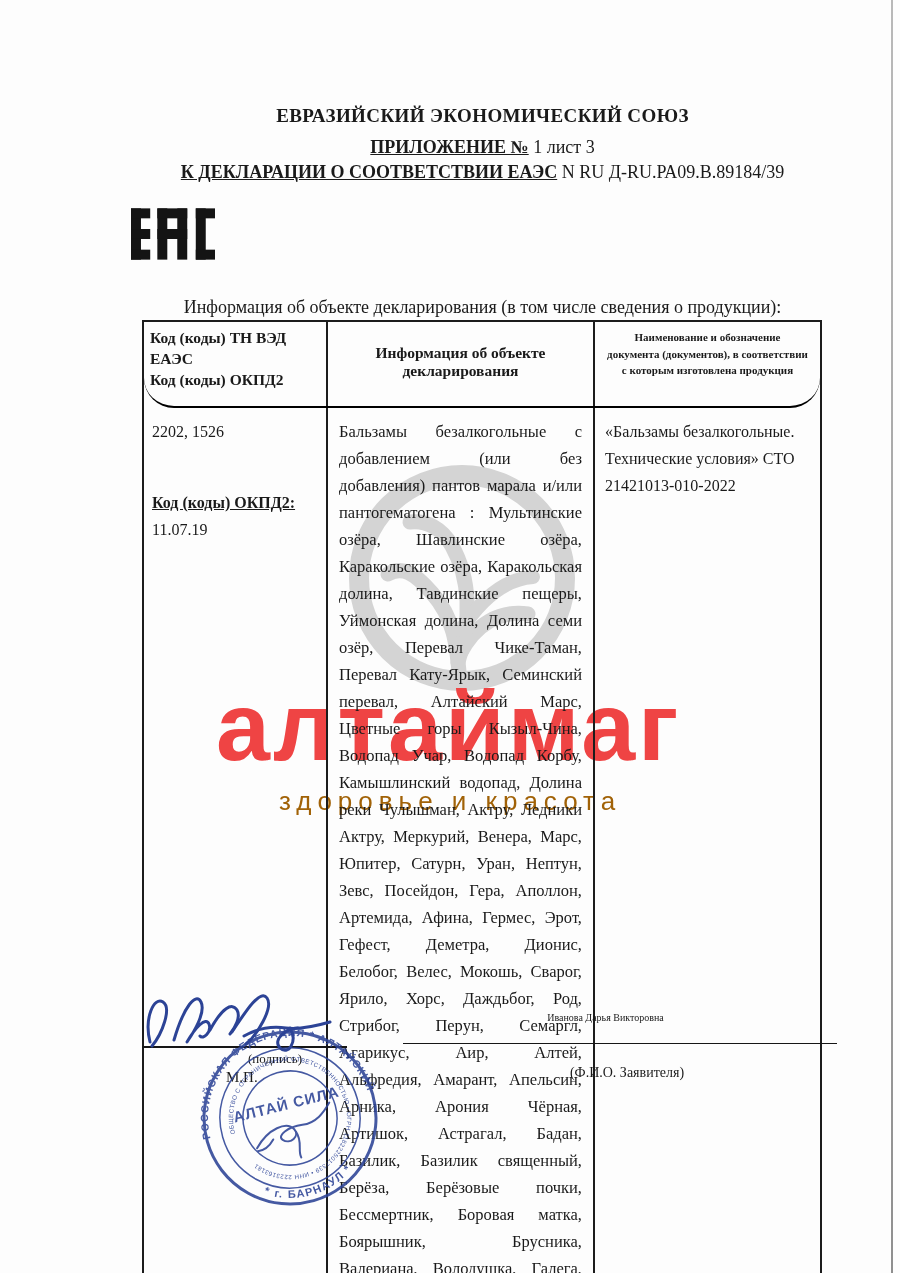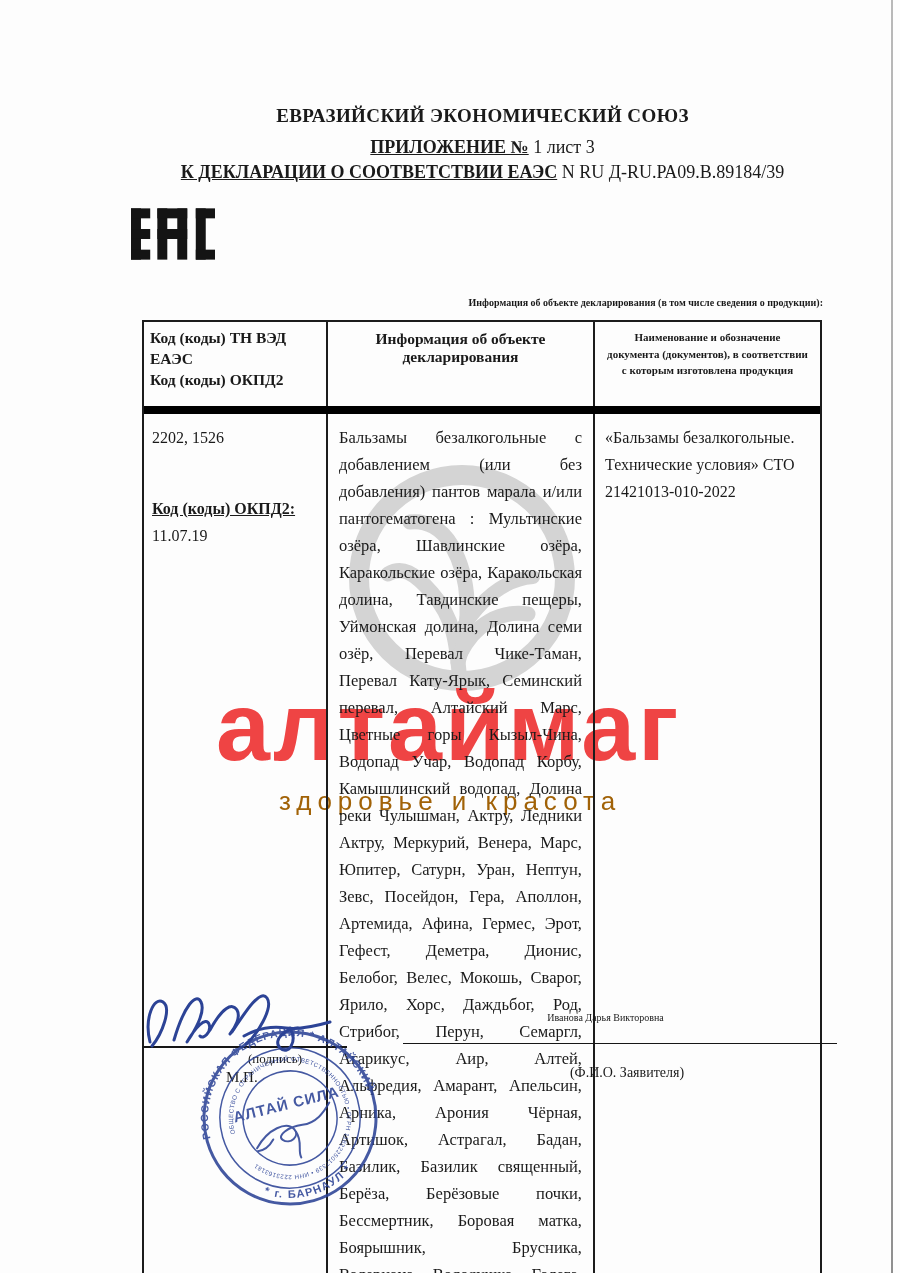--- a/index.html
+++ b/index.html
@@ -24,28 +24,28 @@
   .eac{left:131px;top:196px;width:84px;height:76px;}
 
   
   .wm{z-index:0;}
   .wm-brand{left:216px;top:678px;font-family:"Liberation Sans",sans-serif;
     font-size:97px;font-weight:bold;letter-spacing:3px;color:#ef4444;line-height:1;}
   .wm-tagline{left:225px;top:786px;width:450px;text-align:center;
     font-family:"Liberation Sans",sans-serif;font-size:26px;letter-spacing:6px;color:#a16207;}
 
   
-  .caption{left:142px;top:297px;width:681px;text-align:right;font-size:10px;font-weight:bold;z-index:2;}
+  .caption{left:142px;top:297px;width:681px;text-align:center;font-size:18px;font-weight:normal;z-index:2;}
   .decl-table{left:142px;top:320px;width:676px;border:2.5px solid #1c1c1c;z-index:2;background:transparent;}
   .t-row{display:grid;grid-template-columns:184px 267px 1fr;}
-  .t-head{height:84px;border-bottom:8px solid #000000;}
+  .t-head{height:84px;border-bottom:2px solid #000000;border-radius:30px;}
   .cell{box-sizing:border-box;}
   .cb{border-right:2px solid #1c1c1c;}
   .hc1{padding:6px 6px;font-size:15.5px;font-weight:bold;line-height:1.35;}
-  .hc2{padding:8px 8px;font-size:15.5px;font-weight:bold;text-align:center;}
+  .hc2{padding:22px 8px;font-size:15.5px;font-weight:bold;text-align:center;}
   .hc3{padding:7px 12px;font-size:11px;font-weight:bold;text-align:center;line-height:1.5;}
   .t-bodyrow{min-height:581px;}
   .bc1{padding:10px 8px;font-size:16px;line-height:27px;}
   .bc1 .val{font-weight:normal;}
   .okpd2-line{margin-top:44px;}
   .bc2{padding:10px 11px;font-size:16.5px;line-height:27px;text-align:justify;}
   .bc3{padding:10px 10px;font-size:16px;line-height:27px;}
 
   
   .sig-line-left{left:142px;top:1046px;width:205px;border-top:2px solid #161616;z-index:2;}

